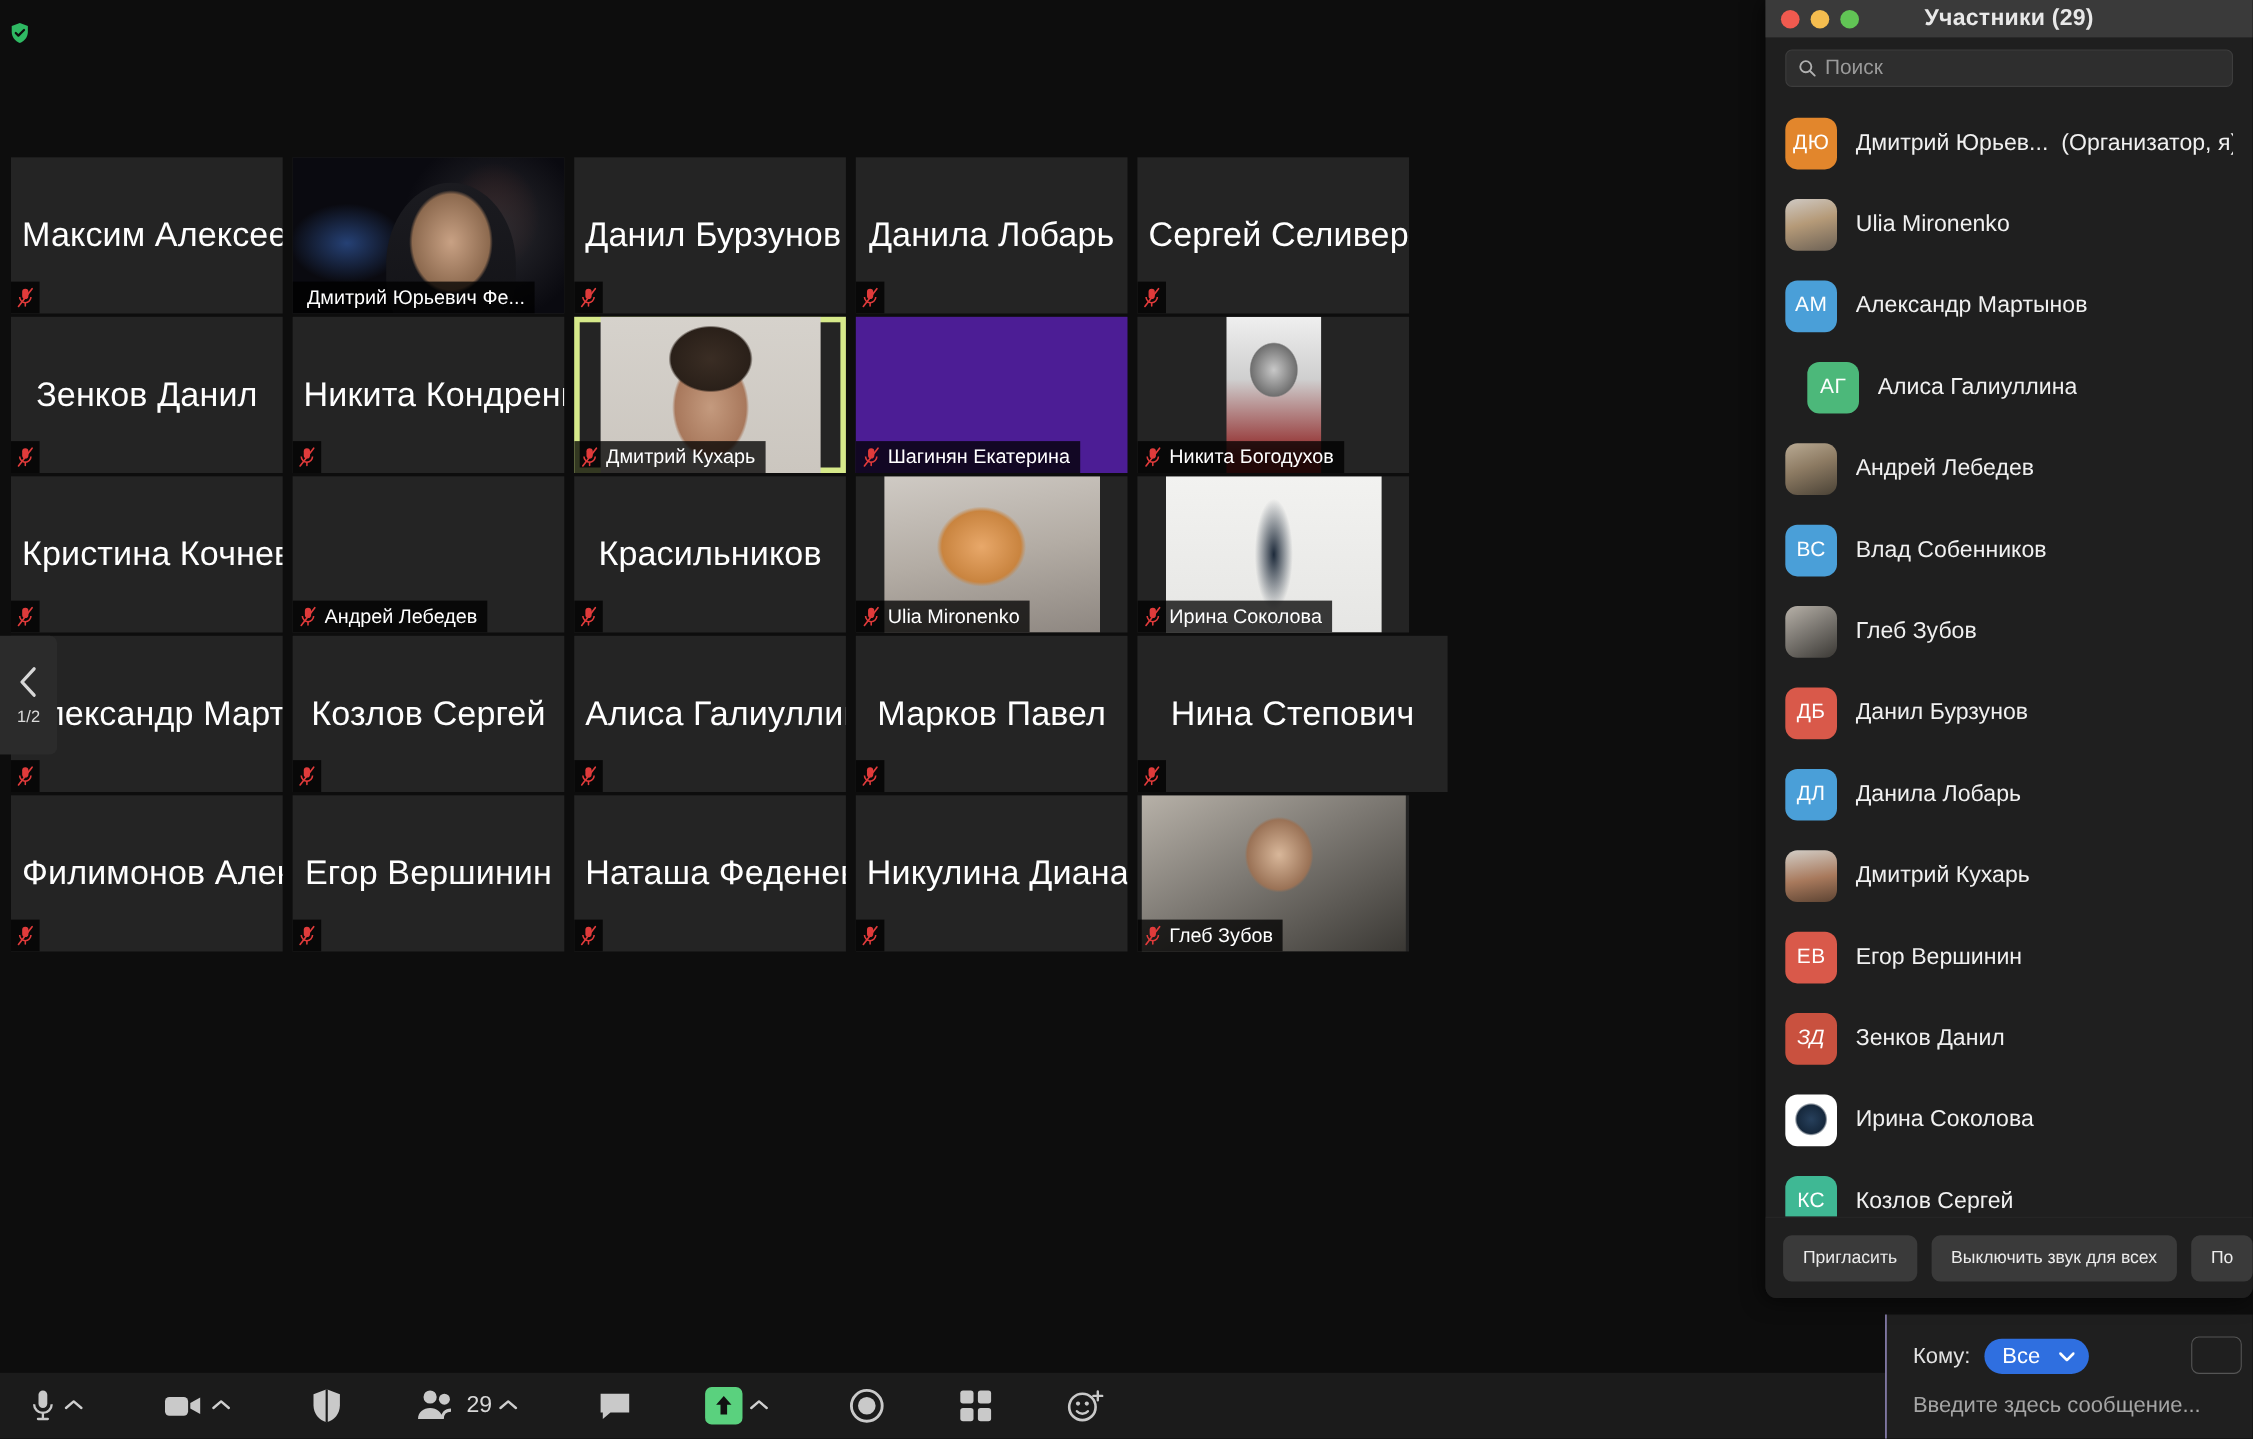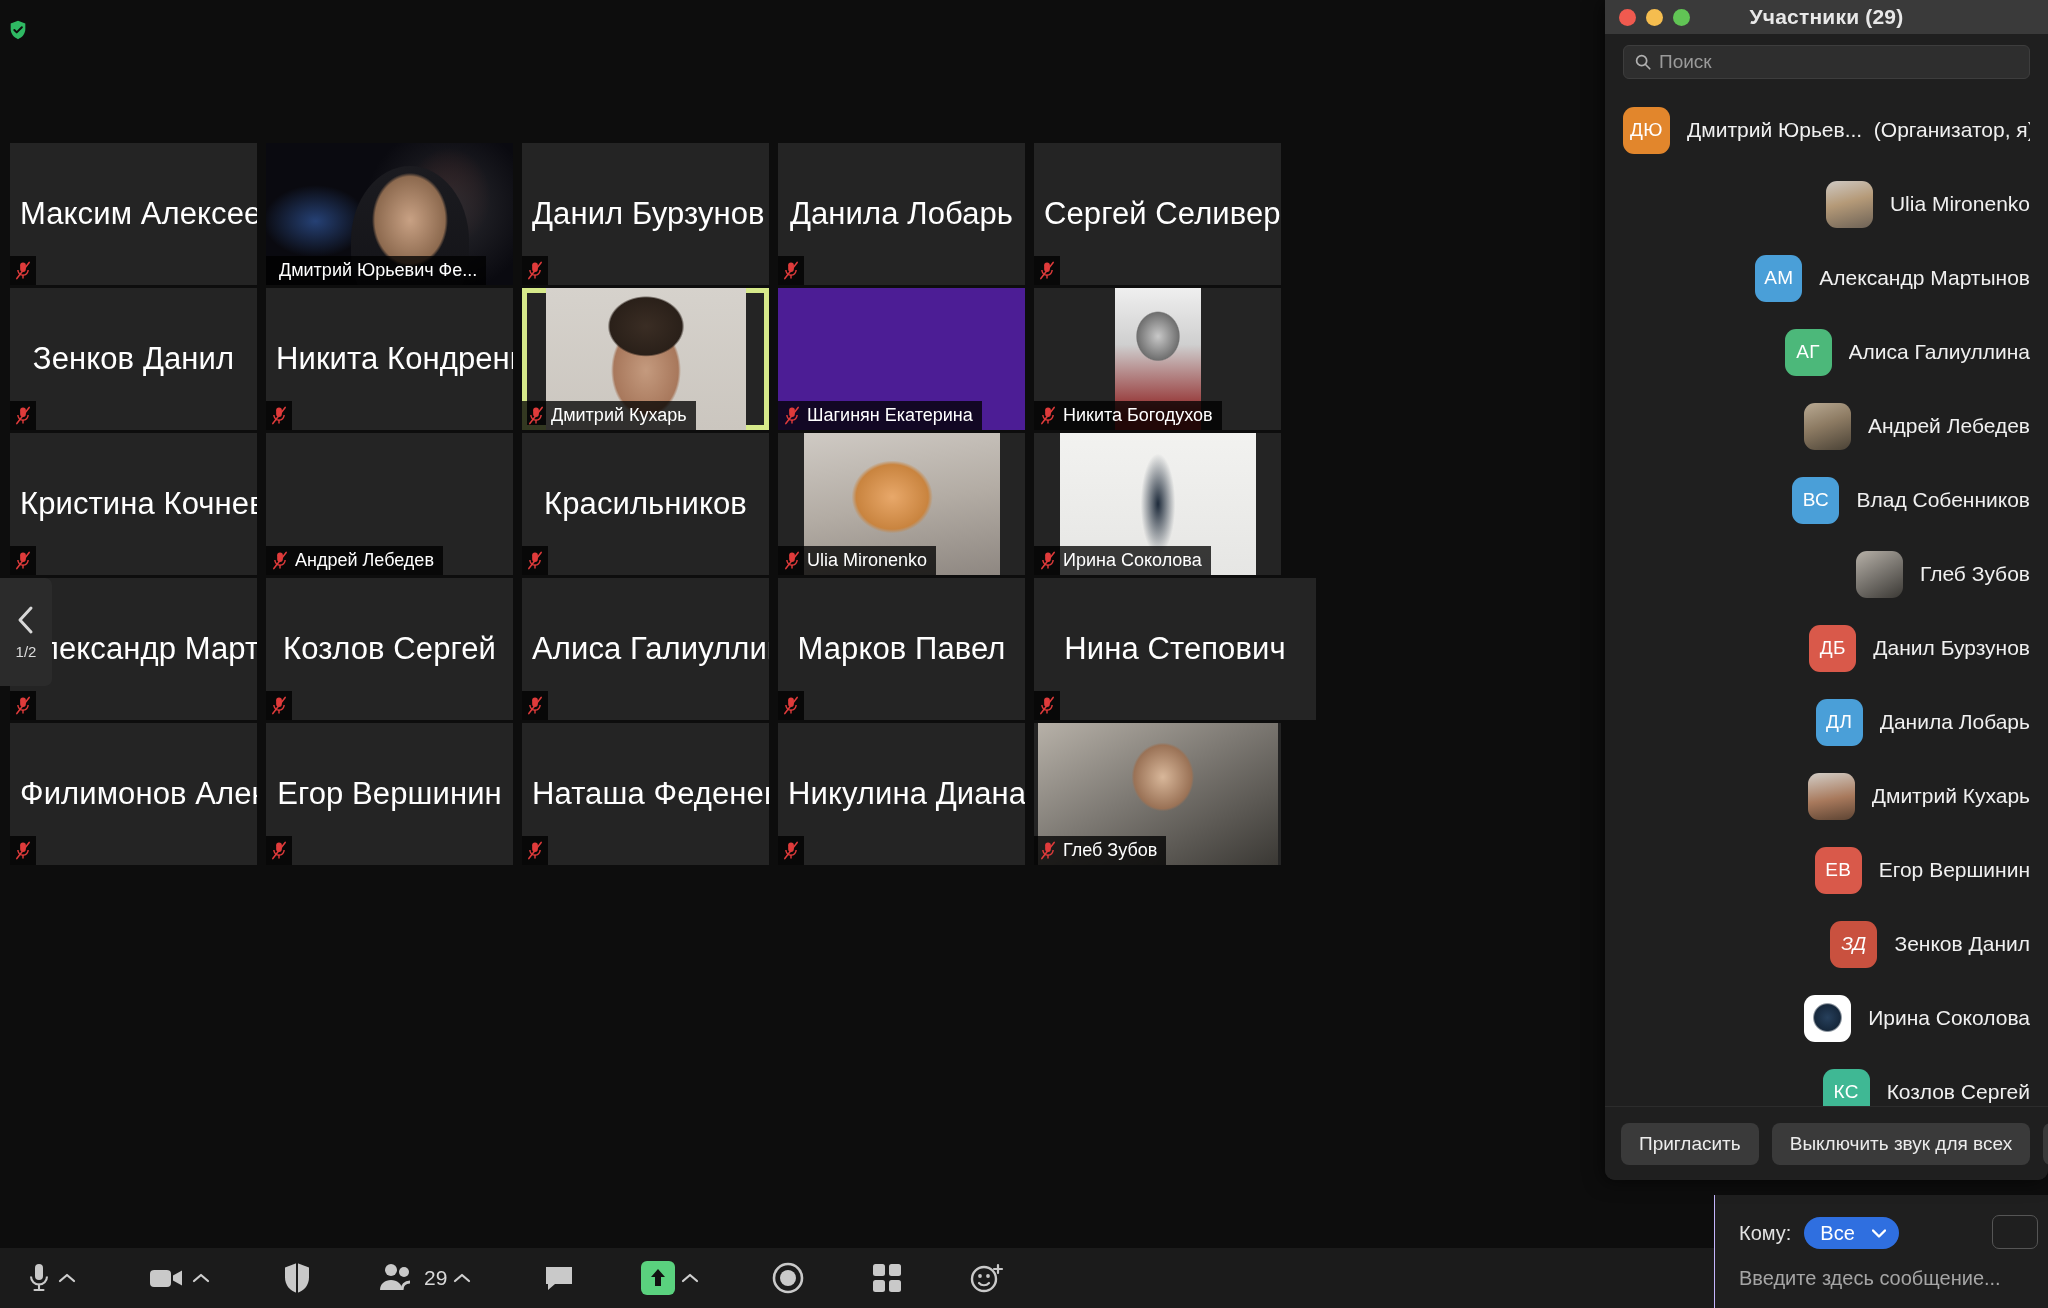--- a/index.html
+++ b/index.html
@@ -147,21 +147,21 @@
     position: absolute; left: 0; right: 0; text-align: center;
     color: #e8e8e8; font-size: 21px; font-weight: 700; letter-spacing: .2px;
   }
   #pp-search-wrap { padding: 11px 18px 8px 18px; }
   #pp-search {
     height: 34px; background: #2e2e2e; border: 1px solid #3d3d3d; border-radius: 6px;
     display: flex; align-items: center; padding: 0 10px; gap: 7px;
   }
   #pp-search .ph { color: #9a9a9a; font-size: 19px; }
   #pp-list { flex: 1 1 auto; overflow: hidden; padding-top: 6px; }
-  .p-row { display: flex; align-items: center; height: 74px; padding: 0 18px; gap: 17px; justify-content: flex-end; }
+  .p-row { display: flex; align-items: center; height: 74px; padding: 0 18px; gap: 17px; }
   .p-ava {
     width: 47px; height: 47px; border-radius: 11px; flex: 0 0 47px;
     display: flex; align-items: center; justify-content: center;
     color: #fff; font-size: 19px; font-weight: 500; letter-spacing: .4px;
     overflow: hidden;
   }
   .p-name { color: #f0f0f0; font-size: 21px; white-space: nowrap; overflow: hidden; }
   .p-name .role { color: #f0f0f0; }
   .av-shiba { background: linear-gradient(165deg,#cfc9c3 0%,#b59a78 45%,#6d6256 100%); }
   .av-cat   { background: linear-gradient(160deg,#b9aa93 0%,#8d7b63 45%,#4a4236 100%); }
@@ -169,21 +169,21 @@
   .av-kuhar { background: linear-gradient(170deg,#d2cdc6 0%,#a8795c 55%,#5d4433 100%); }
   .av-irina { background: radial-gradient(circle at 50% 48%, #27405c 0%, #16283c 38%, #ffffff 44%); }
 
   #pp-footer {
     flex: 0 0 74px; display: flex; align-items: center; gap: 13px;
     padding: 0 16px; border-top: 1px solid #2c2c2c; background: #1f1f1f;
     border-radius: 0 0 10px 10px;
   }
   .pp-btn {
     background: #3a3a3a; color: #ececec; border: none; border-radius: 8px;
-    height: 42px; padding: 0 18px; font-size: 19px;
+    height: 42px; padding: 0 18px; font-size: 16px;
     font-family: "Liberation Sans", sans-serif; white-space: nowrap;
   }
 
   
   #chat-panel {
     position: absolute; left: 1714px; top: 1195px; width: 334px; height: 113px;
     background: #1f1f1f; border-left: 1px solid #c4b5fd; z-index: 8;
   }
   #chat-to-row { display: flex; align-items: center; gap: 13px; padding: 22px 0 0 24px; }
   #chat-to-label { color: #e2e2e2; font-size: 20px; }

